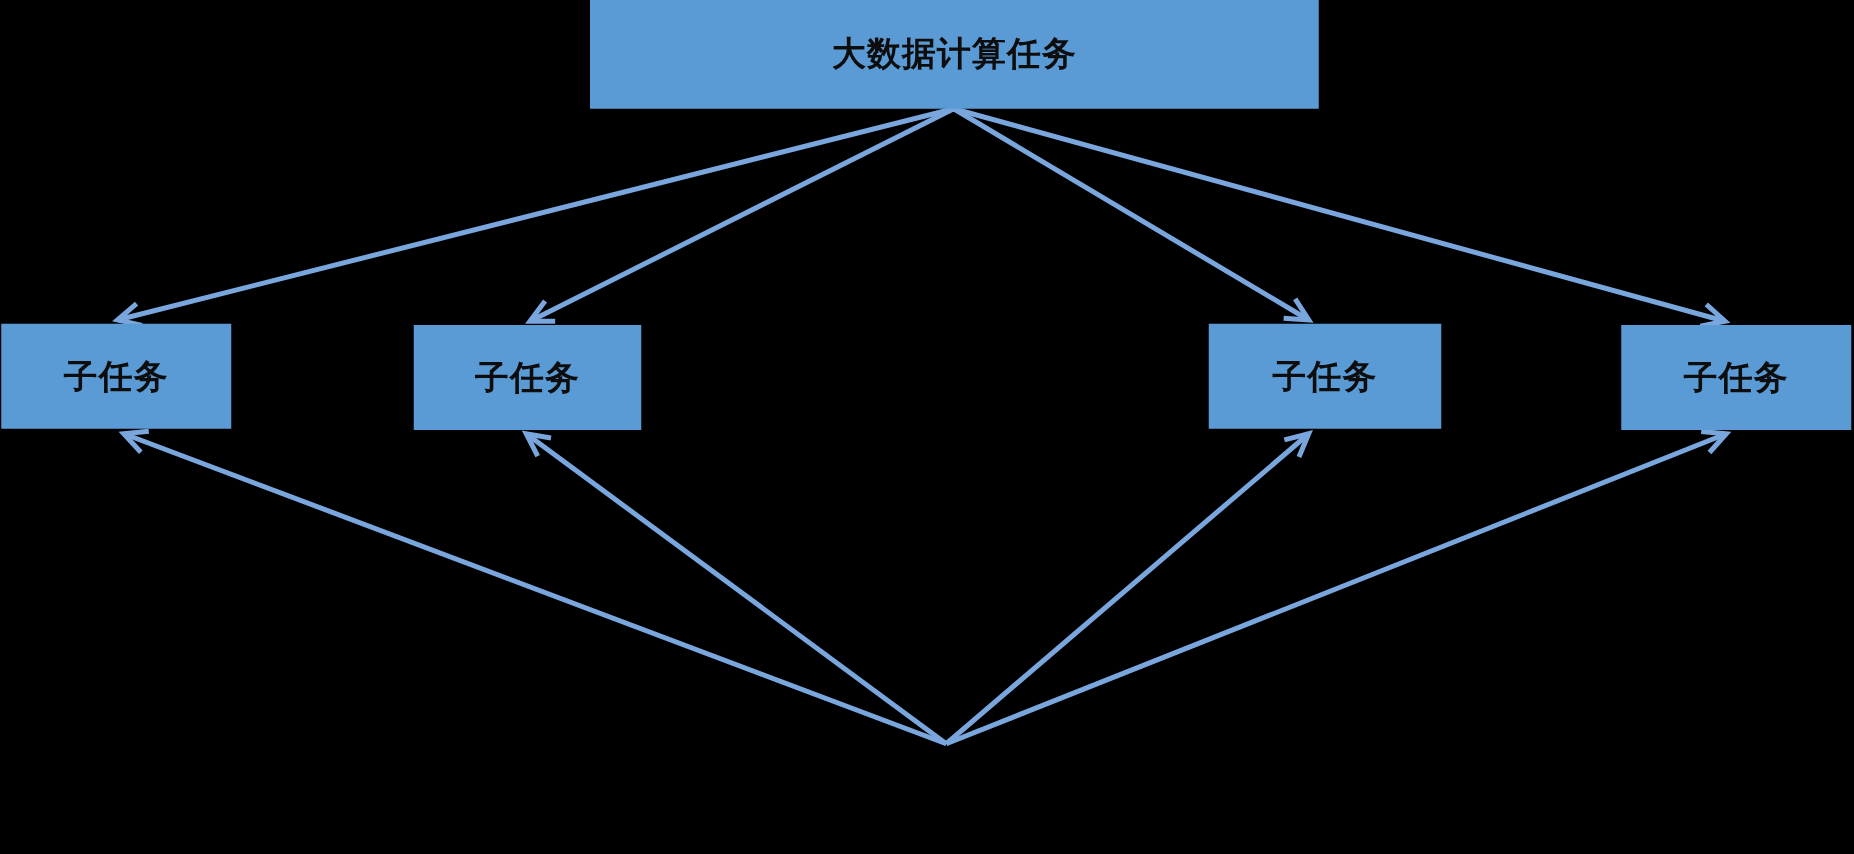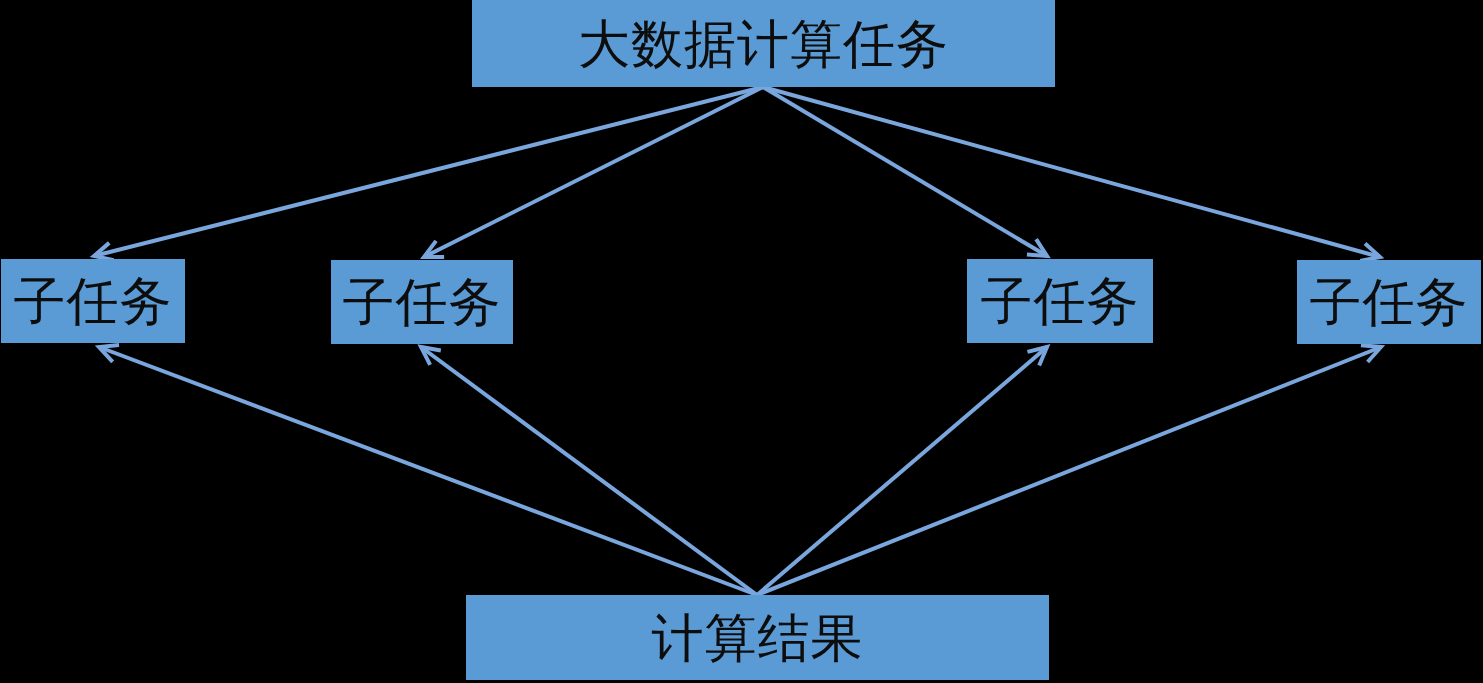--- a/index.html
+++ b/index.html
@@ -24,22 +24,22 @@
     display: block;
   }
   .node {
     position: absolute;
     display: flex;
     align-items: center;
     justify-content: center;
     box-sizing: border-box;
   }
   .node-label {
-    font-size: 52px;
-    font-weight: 400;
+    font-size: 27px;
+    font-weight: 700;
     letter-spacing: 1px;
     line-height: 1;
     white-space: nowrap;
     user-select: none;
   }
 </style>
 </head>
 <body>
 
 <div class="canvas" style="background: rgb(0, 0, 0); width: 1483px; height: 683px;">
@@ -73,17 +73,14 @@
   </div>
 
   <div class="node" style="left: 967px; top: 259px; width: 186px; height: 84px; background: rgb(91, 155, 213); color: rgb(13, 13, 13);">
     <span class="node-label">子任务</span>
   </div>
 
   <div class="node" style="left: 1297px; top: 260px; width: 184px; height: 84px; background: rgb(91, 155, 213); color: rgb(13, 13, 13);">
     <span class="node-label">子任务</span>
   </div>
 
-  <div class="node" style="left: 466px; top: 595px; width: 583px; height: 85px; background: rgb(91, 155, 213); color: rgb(13, 13, 13);">
-    <span class="node-label">计算结果</span>
-  </div>
 
 </div>
 
 </body></html>

